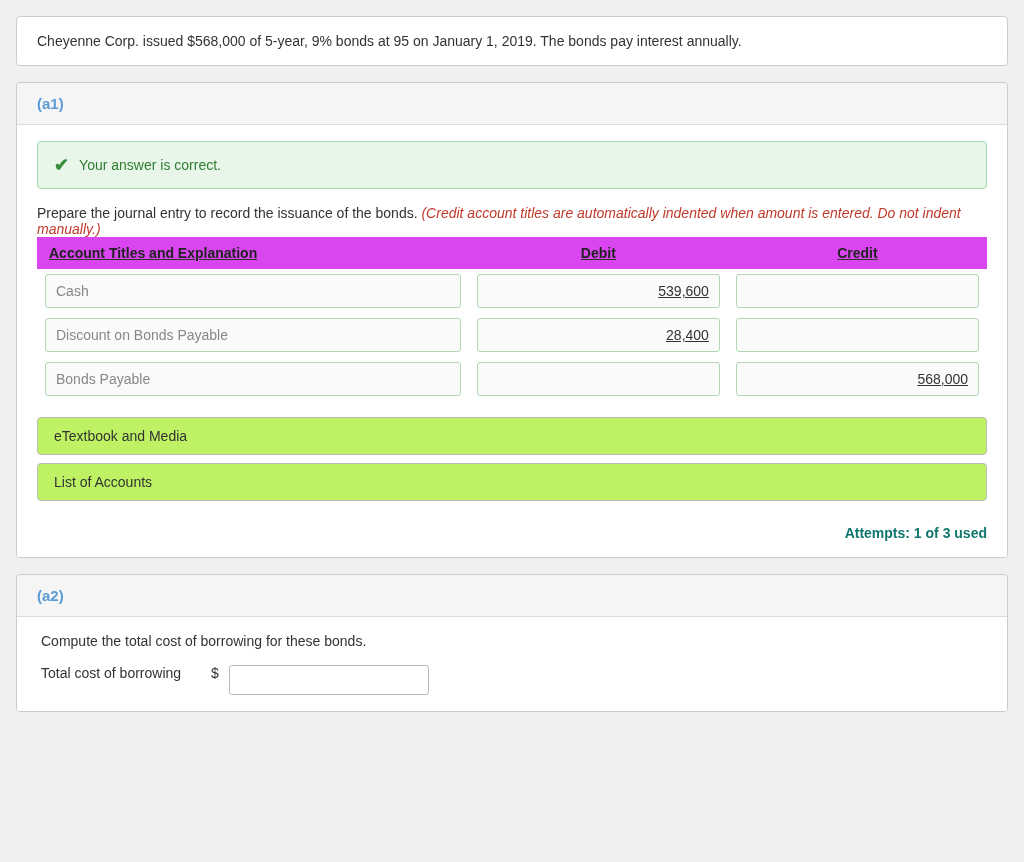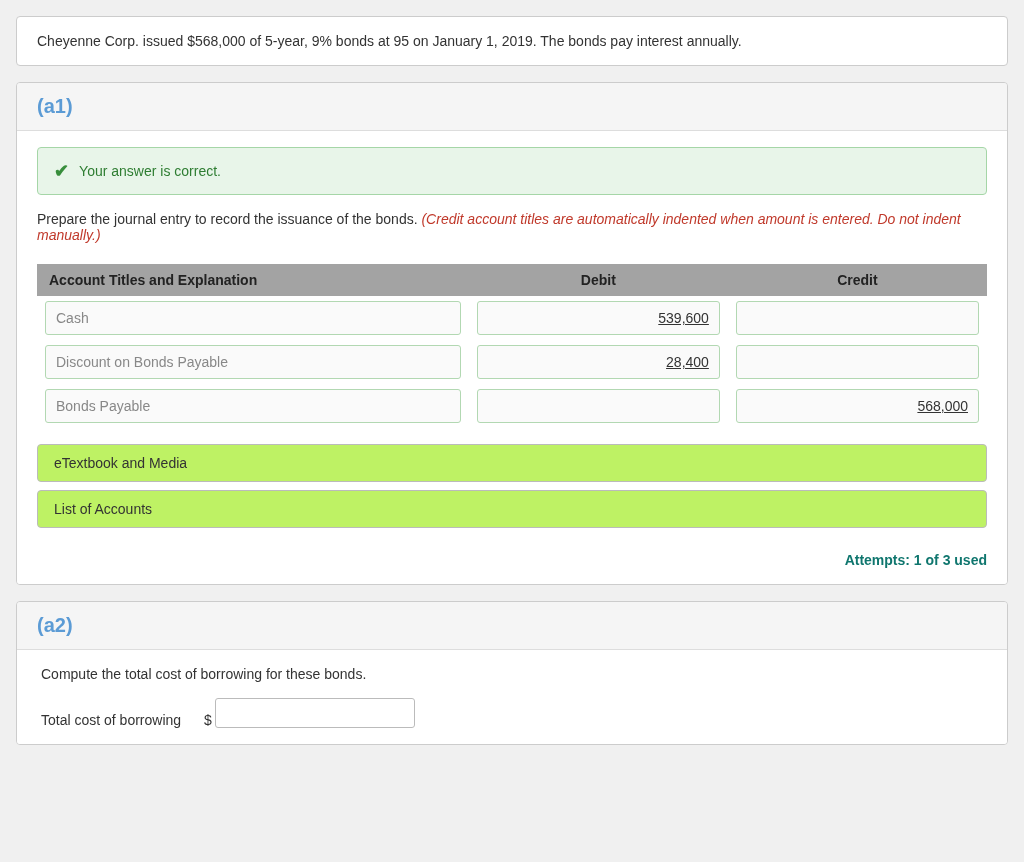--- a/index.html
+++ b/index.html
@@ -20,21 +20,21 @@
     }
     .section-card {
       background: #f5f5f5;
       border: 1px solid #ccc;
       border-radius: 4px;
       margin-bottom: 16px;
       overflow: hidden;
     }
     .section-header {
       padding: 12px 20px;
-      font-size: 20px;
+      font-size: 15px;
       color: #5b9bd5;
       font-weight: bold;
       border-bottom: 1px solid #ddd;
       background: #f5f5f5;
     }
     .section-body {
       padding: 16px 20px;
       background: #fff;
     }
     .correct-banner {
@@ -48,35 +48,36 @@
       gap: 10px;
       color: #2e7d32;
       font-size: 14px;
     }
     .correct-banner .checkmark {
       color: #388e3c;
       font-size: 18px;
       font-weight: bold;
     }
     .instruction-text {
-      margin-bottom: 21px;
+      margin-bottom: 0;
       font-size: 14px;
       color: #333;
     }
     .instruction-text .red-italic {
       color: #c0392b;
       font-style: italic;
     }
     .journal-table {
       width: 100%;
       border-collapse: collapse;
       margin-bottom: 16px;
     }
     .journal-table thead tr {
-      background: #a3a3a3;
+      background: #d946ef;
+      text-decoration: underline;
     }
     .journal-table thead th {
       padding: 8px 12px;
       text-align: left;
       font-weight: bold;
       font-size: 14px;
       color: #222;
     }
     .journal-table thead th.center {
       text-align: center;
@@ -130,22 +131,22 @@
     .a2-body {
       padding: 16px 24px;
       background: #fff;
     }
     .a2-instruction {
       margin-bottom: 16px;
       font-size: 14px;
     }
     .borrowing-row {
       display: flex;
-      align-items: flex-end;
-      gap: 3px;
+      align-items: flex-start;
+      gap: 10px;
     }
     .borrowing-label {
       font-size: 14px;
       color: #333;
       min-width: 160px;
     }
     .dollar-sign {
       font-size: 14px;
       color: #333;
     }

